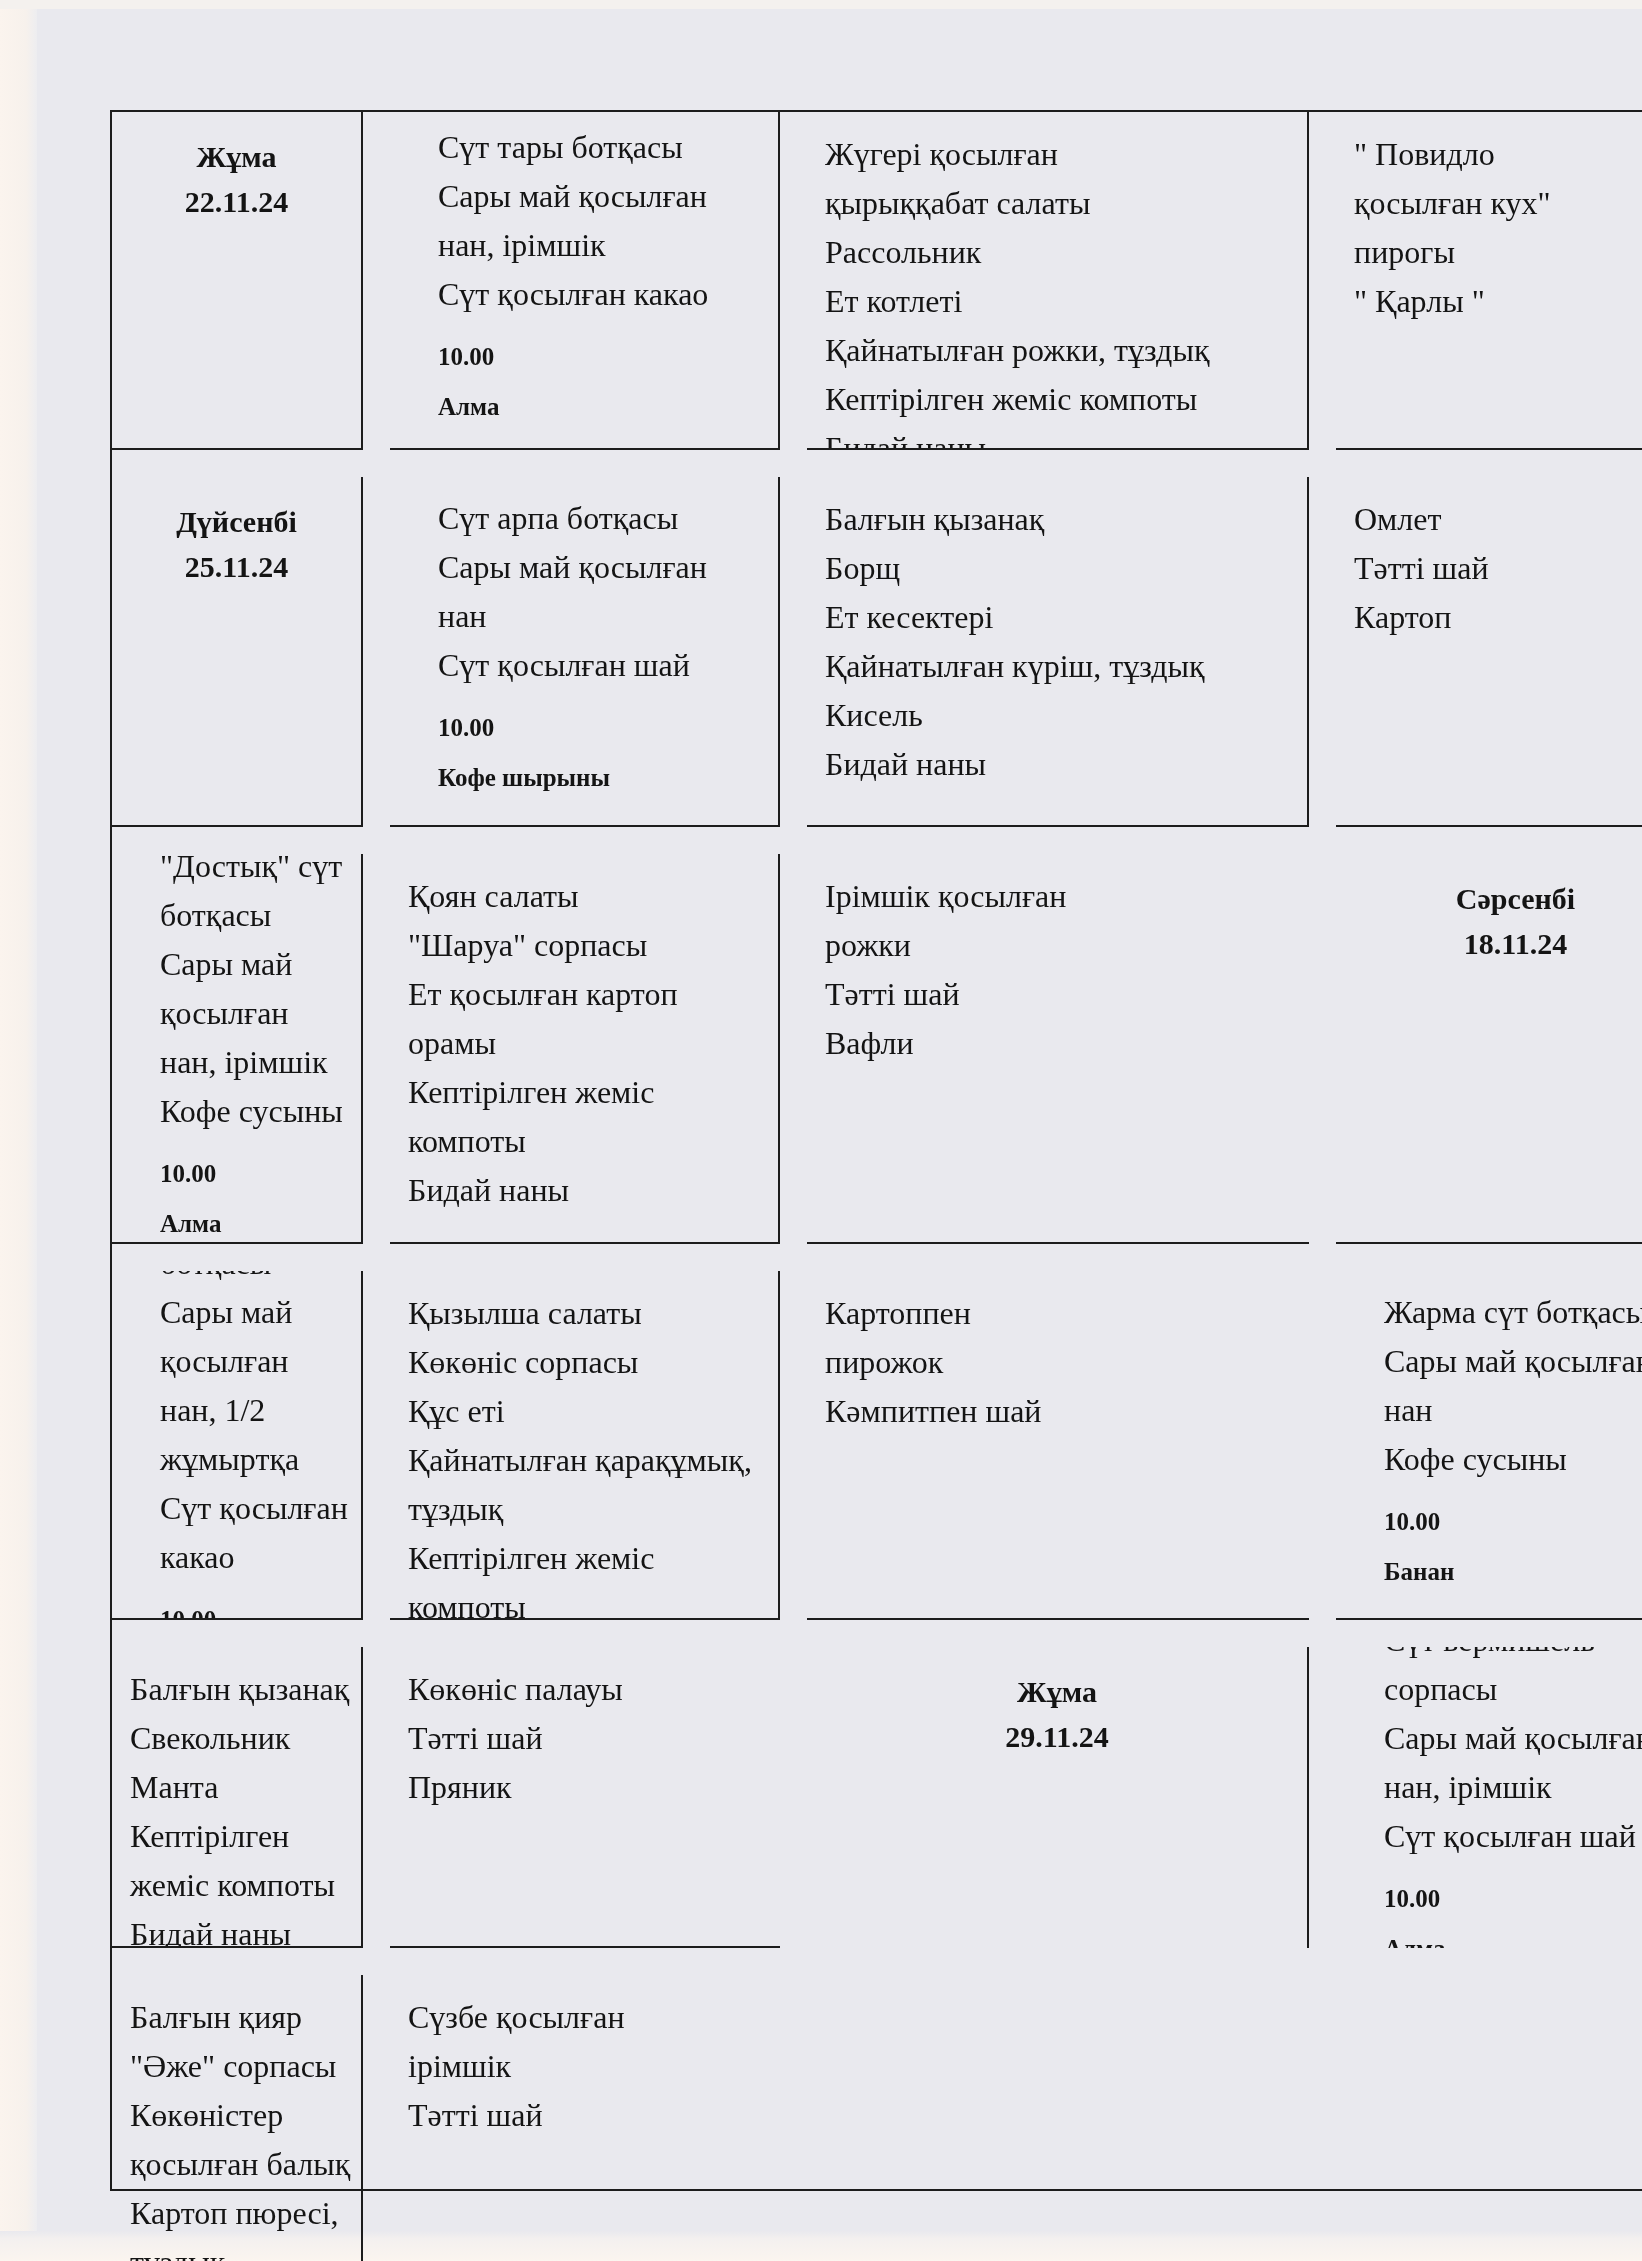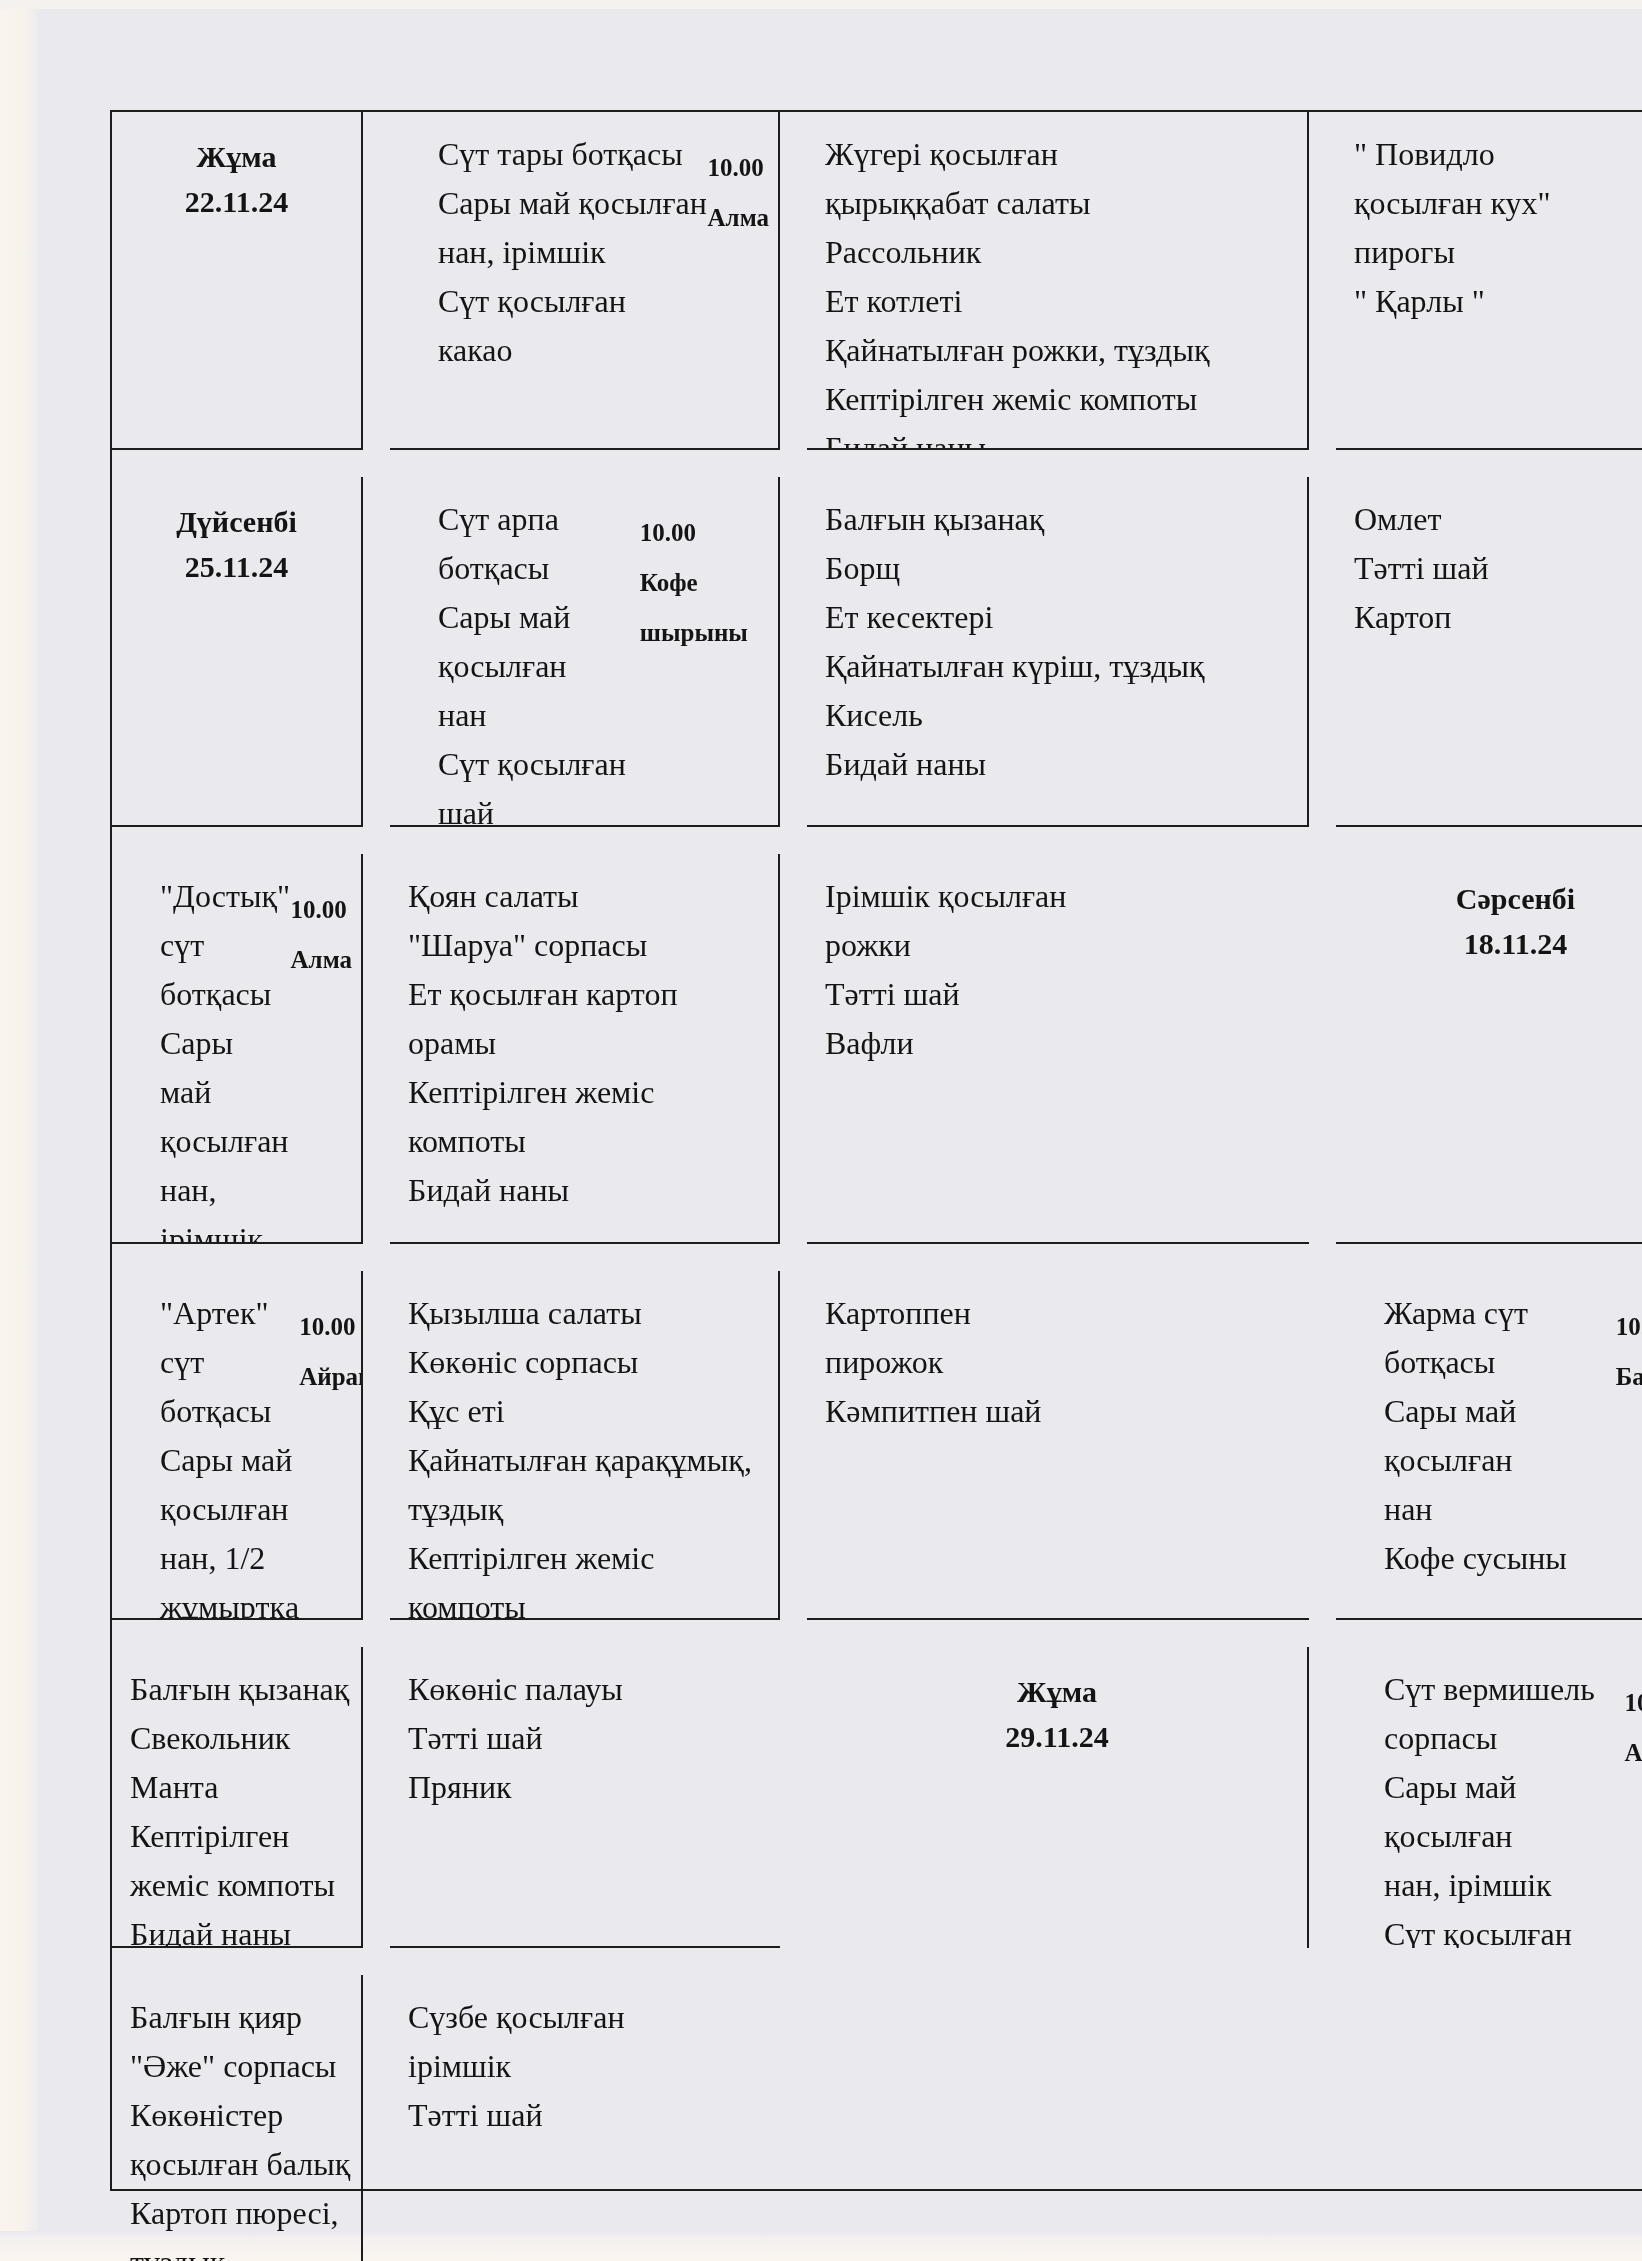--- a/index.html
+++ b/index.html
@@ -57,22 +57,22 @@
   .cell.last-row { border-bottom: none; }
   .day-cell {
     text-align: center;
     padding-top: 22px;
     font-weight: bold;
     font-size: 30px;
     line-height: 45px;
   }
   .meal-cell {
     display: flex;
-    flex-direction: row;
-    justify-content: flex-start;
+    flex-direction: column;
+    justify-content: center;
     padding: 18px 9px 23px 48px;
   }
   .txt {
     font-size: 32px;
     line-height: 49px;
     white-space: pre-line;
   }
   .lunch-cell, .afternoon-cell {
     padding: 18px 9px 4px 18px;
   }

